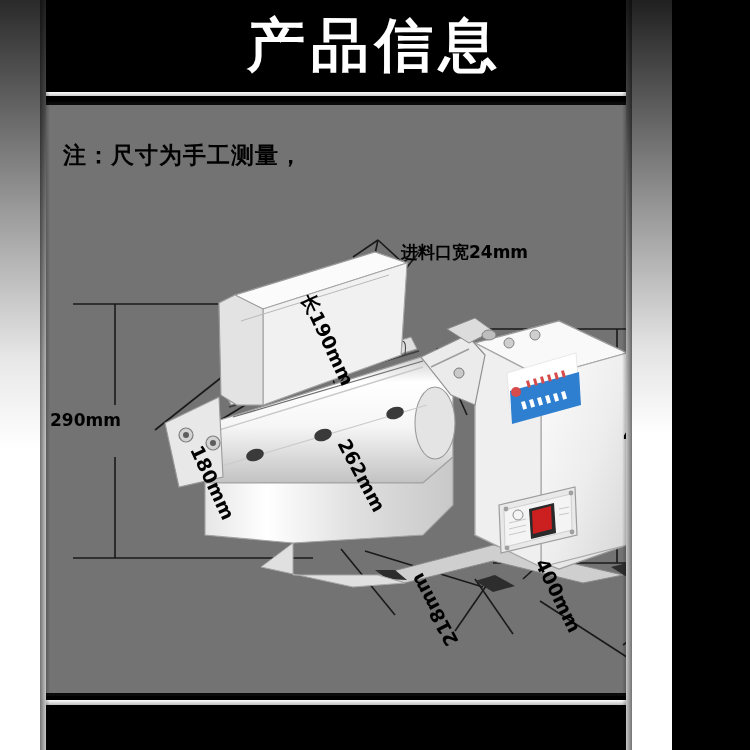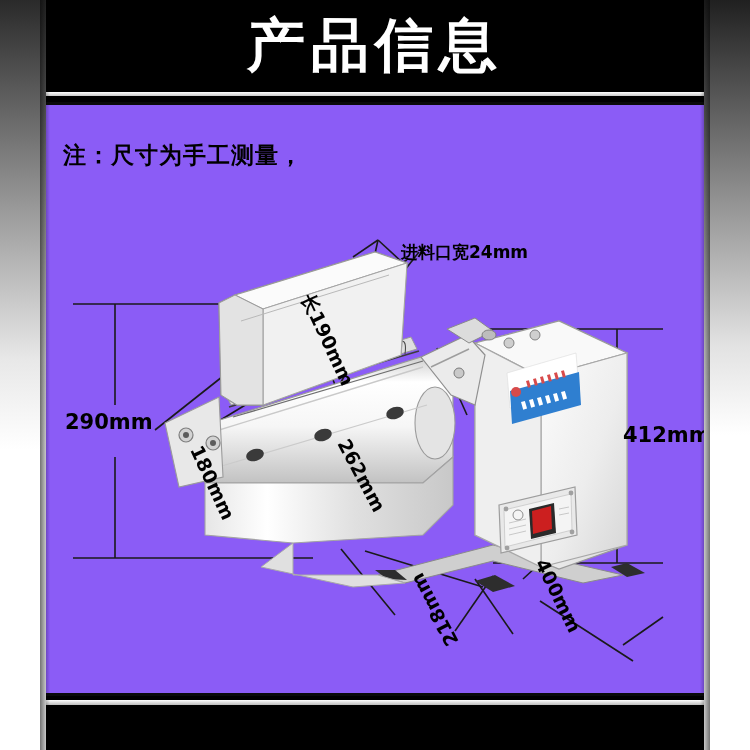--- a/index.html
+++ b/index.html
@@ -2,21 +2,21 @@
 <html><head>
 <meta charset="utf-8">
 <style>
   html, body {
     margin: 0;
     padding: 0;
     background: #000;
   }
   #page {
     position: relative;
-    width: 750px;
+    width: 672px;
     height: 750px;
     overflow: hidden;
     background: #000;
     font-family: "Liberation Sans", "DejaVu Sans", sans-serif;
   }
 
   
   .edge-grad-left {
     position: absolute;
     left: 0; top: 0;
@@ -84,21 +84,21 @@
     left: 0; top: 705px; width: 750px; height: 45px;
     background: #000;
     z-index: 10;
   }
 
   
   .content-frame {
     position: absolute;
     left: 20px; top: 102px;
     width: 710px; height: 594px;
-    background: #8b5cf6;
+    background: #737373;
     border: 3px solid #0a0a0a;
     box-sizing: border-box;
     z-index: 12;
     overflow: hidden;
   }
 
   
   .note {
     position: absolute;
     left: 40px; top: 28px;
@@ -120,21 +120,21 @@
 
   
   .dim {
     position: absolute;
     color: #000;
     font-weight: bold;
     font-family: "DejaVu Sans", "Liberation Sans", sans-serif;
     white-space: nowrap;
     pointer-events: none;
   }
-  .dim-290 { left: 42px;  top: 305px; font-size: 21px; }
+  .dim-290 { left: 27px;  top: 305px; font-size: 17px; }
   .dim-412 { left: 600px; top: 318px; font-size: 21px; }
   .dim-24  { left: 378px; top: 136px; font-size: 17px; }
   .dim-190 {
     left: 295px; top: 185px; font-size: 19px;
     transform: rotate(65deg); transform-origin: left top;
   }
   .dim-180 {
     left: 183px; top: 337px; font-size: 19px;
     transform: rotate(65deg); transform-origin: left top;
   }

